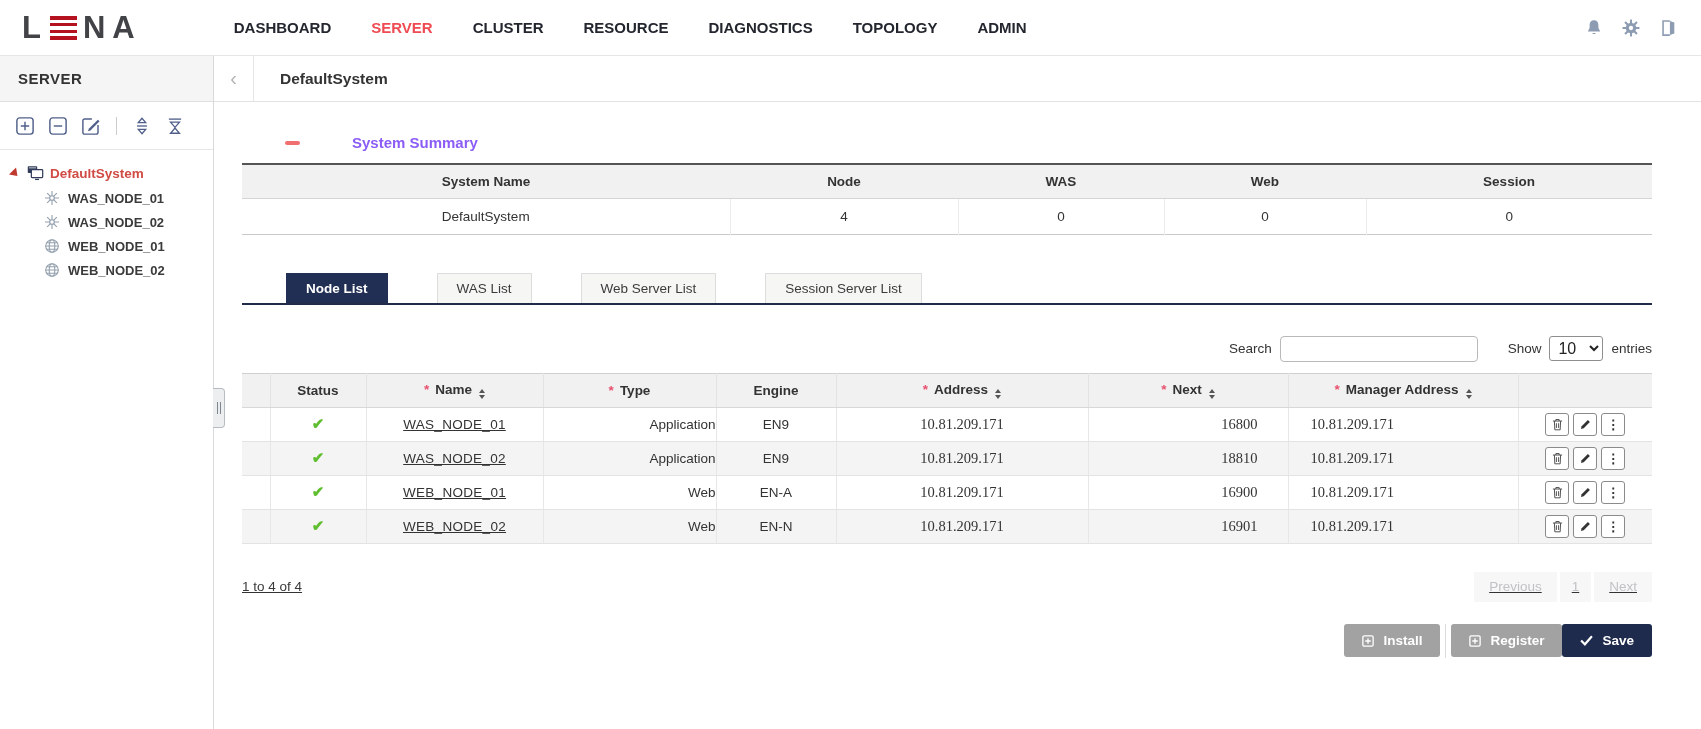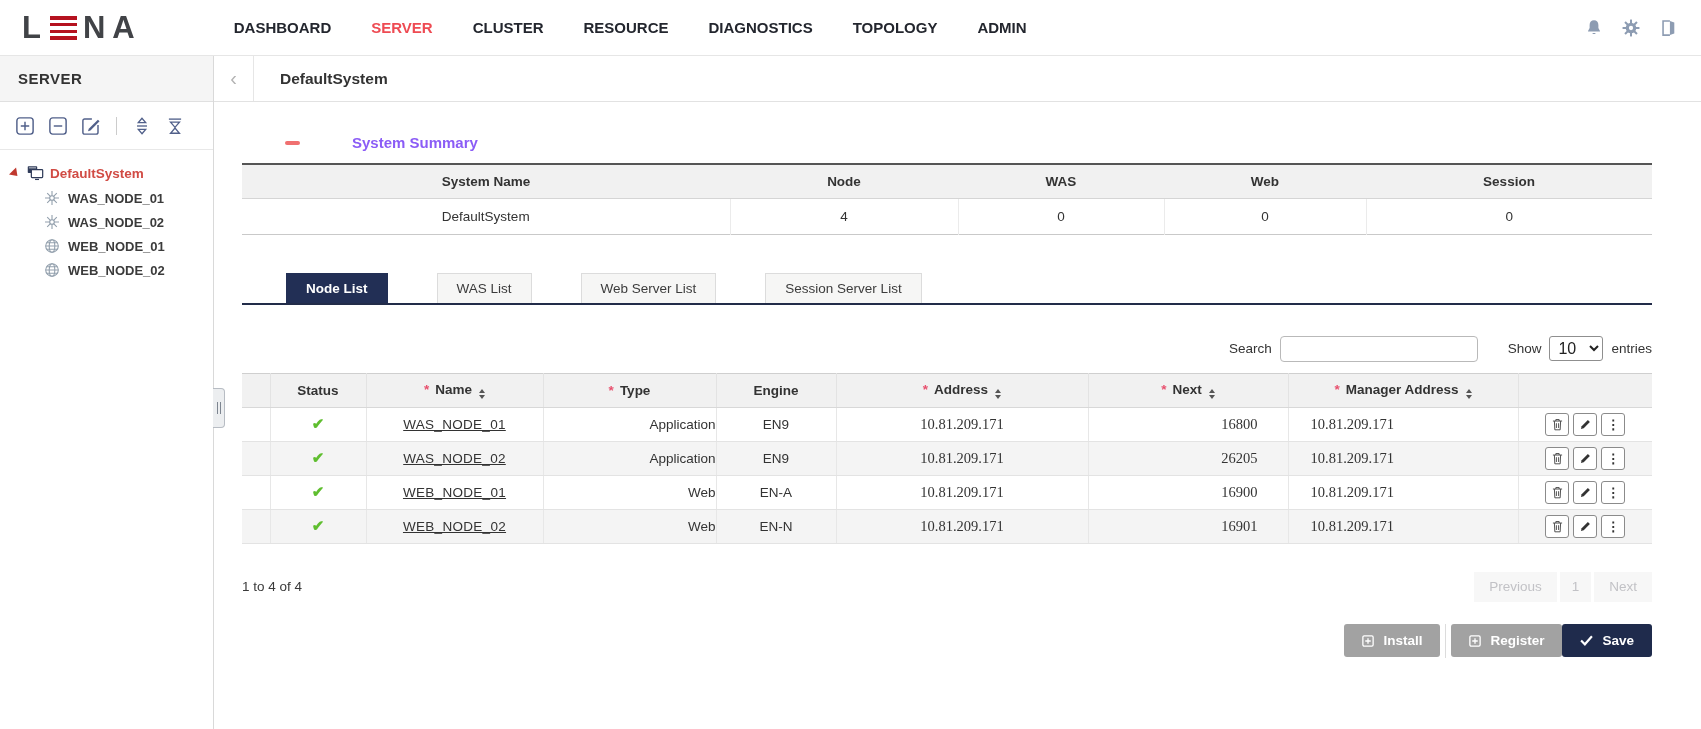--- a/index.html
+++ b/index.html
@@ -105,21 +105,21 @@
   .sort .up { border-bottom:4px solid #555; }
   .sort .dn { border-top:4px solid #555; }
   .status-ok { color:#5fbe2f; font-size:15px; font-weight:bold; }
   .name-link { color:#333; text-decoration:underline; cursor:pointer; letter-spacing:.3px; }
   .row-actions { display:flex; gap:4px; justify-content:center; align-items:center; }
   .row-btn { width:24px; height:23px; border:1px solid #8b8b8b; border-radius:3px; background:#fff;
             display:inline-flex; align-items:center; justify-content:center; cursor:pointer; padding:0; }
   .kebab { font-size:13px; font-weight:bold; color:#333; line-height:1; }
 
   
-  .table-footer { margin-top:28px; width:1410px; display:flex; justify-content:space-between; align-items:center; }
+  .table-footer { margin-top:28px; width:1410px; display:flex; justify-content:space-between; align-items:center;text-decoration:underline; }
   .range-info { font-size:13.5px; color:#3a3a3a; }
   .pagination { display:flex; gap:3px; }
   .pgbtn { height:30px; min-width:30px; padding:0 15px; display:inline-flex; align-items:center;
             justify-content:center; background:#f7f7f7; color:#c2c2c6; font-size:13.5px; cursor:pointer; }
   .pgbtn.num { padding:0 12px; }
 
   
   .actions-row { margin-top:22px; width:1410px; display:flex; justify-content:flex-end;
             align-items:center; }
   .btn { height:33px; border:none; border-radius:3px; display:inline-flex; align-items:center;
@@ -401,21 +401,21 @@
               </span>
             </td>
           </tr>
           <tr>
             <td></td>
             <td><span class="status-ok">✔</span></td>
             <td><a class="name-link">WAS_NODE_02</a></td>
             <td class="cell-type">Application</td>
             <td>EN9</td>
             <td class="cell-serif cell-address">10.81.209.171</td>
-            <td class="cell-serif cell-port">26205</td>
+            <td class="cell-serif cell-port">18810</td>
             <td class="cell-serif cell-manager">10.81.209.171</td>
             <td>
               <span class="row-actions">
                 <button class="row-btn">
                     <svg viewBox="0 0 12 14" width="11" height="13" fill="none" stroke="#444" stroke-width="1">
                       <path d="M1 3.2h10M4.2 3.2V1.6h3.6v1.6M2.6 3.2l.5 9.6h5.8l.5-9.6M4.8 5.6v5.2M7.2 5.6v5.2"></path>
                     </svg>
                   </button>
                 <button class="row-btn">
                     <svg viewBox="0 0 12 12" width="11" height="11">

